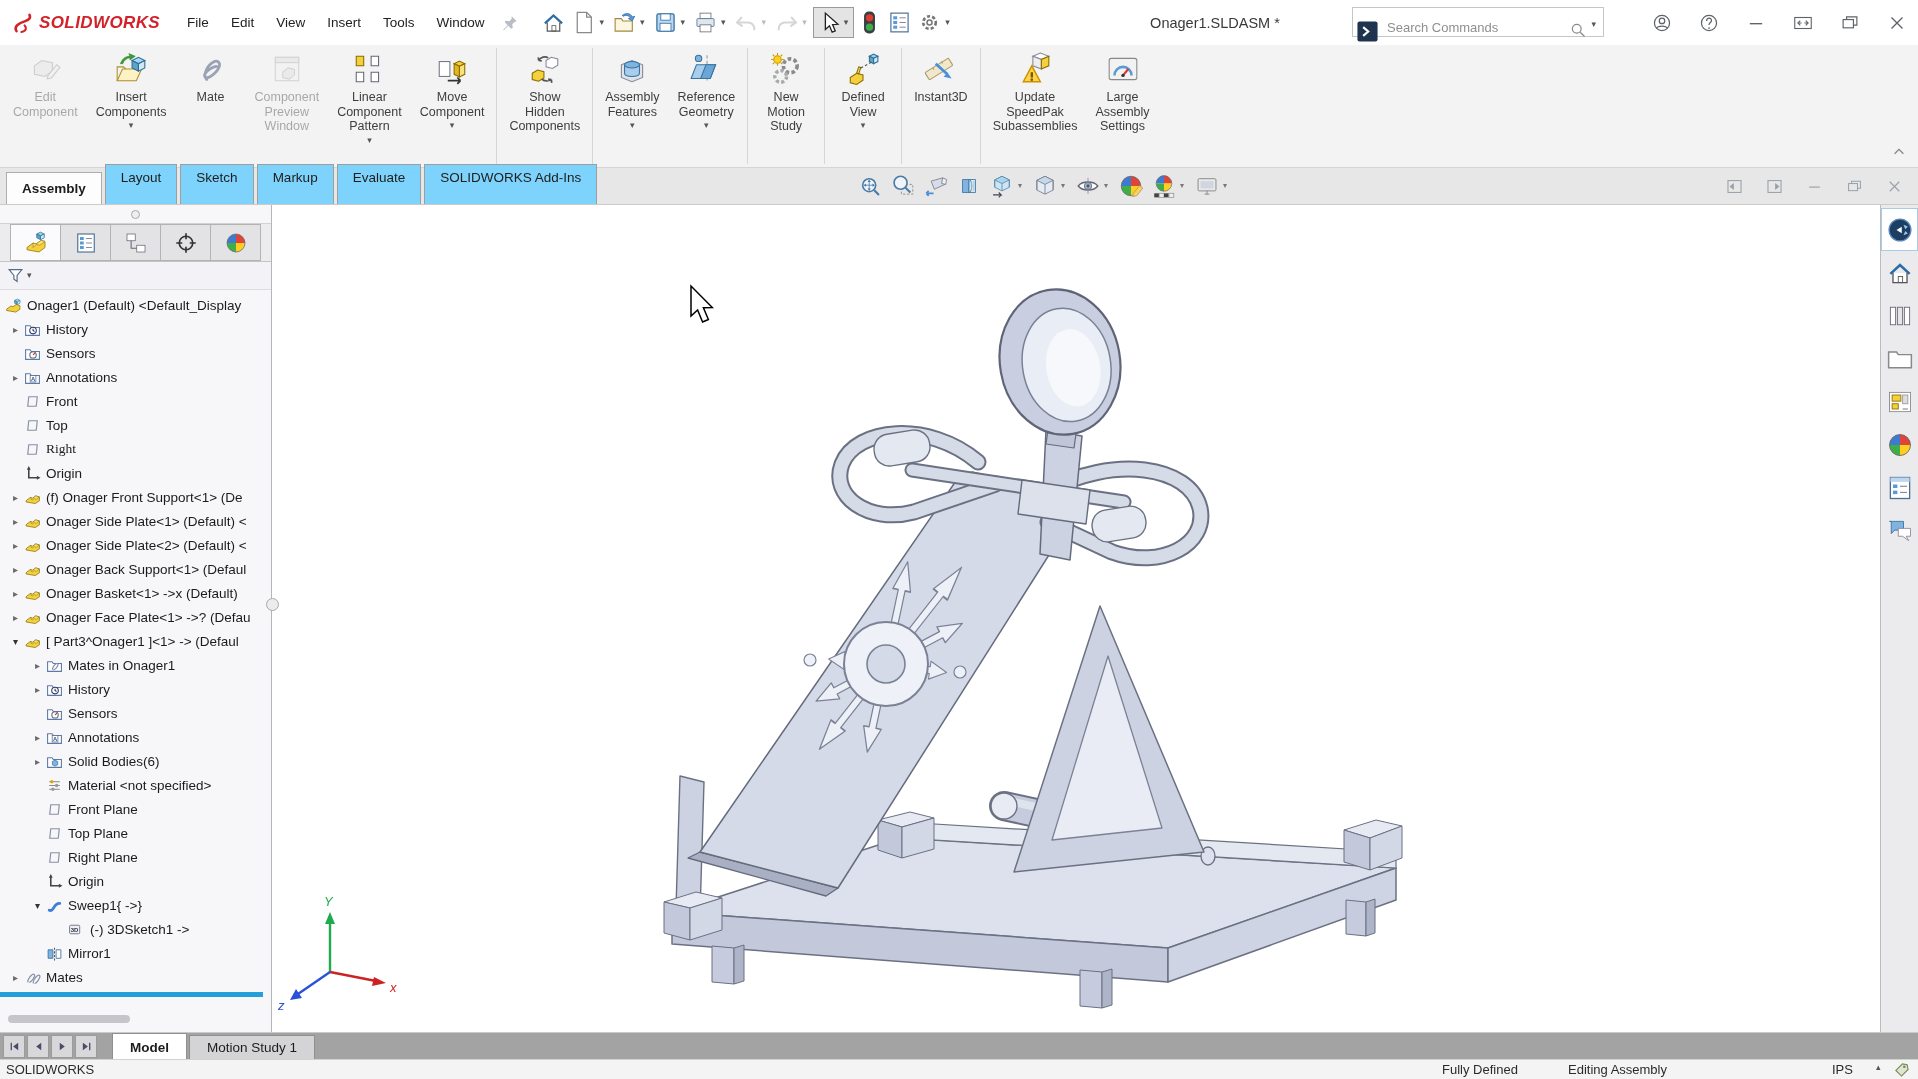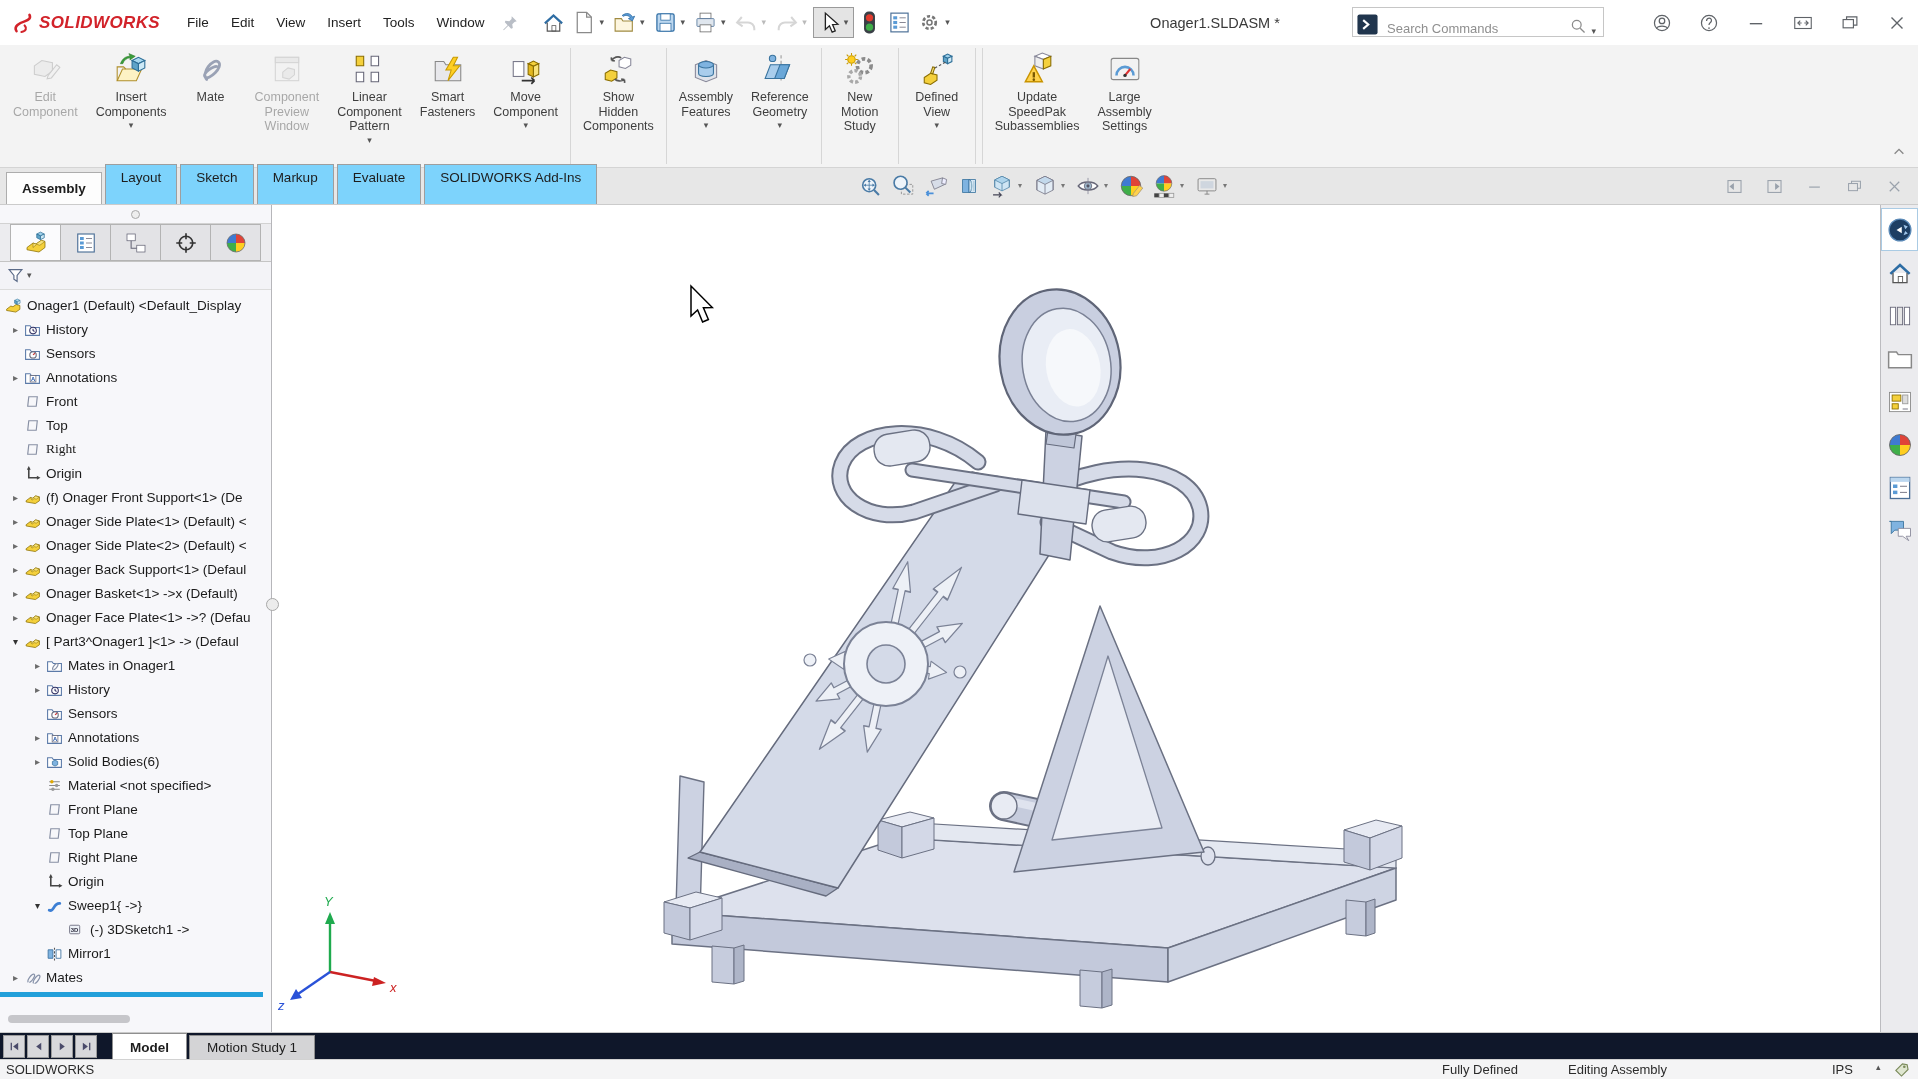--- a/index.html
+++ b/index.html
@@ -18,21 +18,21 @@
   .pinbtn{margin:0 6px}
   .pinbtn svg{width:18px;height:18px}
   .qt{display:flex;align-items:center;margin-left:14px;gap:1px}
   .qtool{display:flex;align-items:center;padding:2px 1px;border:1px solid transparent}
   .qtool .ic svg{width:25px;height:25px}
   .qtool.boxed{background:#e4e4e4;border:1px solid #9a9a9a;padding:2px 2px}
   .qtool.disabled{opacity:.4;filter:grayscale(1)}
   .caret{font-size:9px;color:#555;margin:0 3px;line-height:1}
   .doc-title{position:absolute;left:1120px;width:190px;text-align:center;font-size:14.5px;color:#3a3a3a;white-space:nowrap}
   .searchbox{position:absolute;left:1352px;top:7px;width:252px;height:30px;border:1px solid #c6c6c6;
-    background:#fff;display:flex;align-items:flex-end;padding:0 4px 0 3px;box-sizing:border-box}
+    background:#fff;display:flex;align-items:flex-start;padding:12px 4px 0 3px;box-sizing:border-box}
   .searchbox .chip svg{width:23px;height:23px}
   .search-ph{flex:1;font-size:13px;color:#8f8f8f;margin-left:8px;white-space:nowrap;overflow:hidden}
   .searchbox .ic.mag svg{width:20px;height:20px}
   .tb-right{position:absolute;right:10px;top:0;height:45px;display:flex;align-items:center;gap:25px}
   .tb-right .ic svg{width:22px;height:22px}
   
   .ribbon{position:absolute;top:45px;left:0;right:0;height:123px;background:#f3f3f3;
     border-bottom:1px solid #d4d4d4;display:flex;align-items:stretch;padding-left:4px;box-sizing:border-box}
   .rbtn{display:flex;flex-direction:column;align-items:center;padding:7px 9px 2px;min-width:52px;cursor:default}
   .rbtn .ic svg{width:34px;height:34px}
@@ -77,21 +77,21 @@
   
   .viewport{position:absolute;top:205px;left:272px;right:38px;bottom:47px;background:#fff;overflow:hidden}
   .viewport svg.canvas{position:absolute;top:0;left:0}
   
   .taskpane{position:absolute;top:205px;right:0;width:38px;bottom:47px;background:#ebebee;
     border-left:1px solid #bcbcc0;display:flex;flex-direction:column;align-items:center;padding-top:3px;box-sizing:border-box}
   .tpbtn{width:37px;height:43px;display:flex;align-items:center;justify-content:center;box-sizing:border-box}
   .tpbtn.active{background:#fff;border:1px solid #aacbe4}
   .tpbtn .ic svg{width:28px;height:28px}
   
-  .bottomtabs{position:absolute;left:0;right:0;bottom:20px;height:27px;background:#0f172a;
+  .bottomtabs{position:absolute;left:0;right:0;bottom:20px;height:27px;background:#a3a3a3;
     border-top:1px solid #c9c9c9;display:flex;align-items:center;box-sizing:border-box}
   .navbtns{display:flex;align-items:center;height:100%;padding:0 3px;gap:2px}
   .navbtn{width:20px;height:21px;border:1px solid #9b9b9b;background:#d8d8db;display:flex;align-items:center;justify-content:center}
   .navbtn svg{width:11px;height:11px}
   .mtabs{display:flex;align-items:flex-end;margin-left:12px}
   .mtab{padding:4px 17px;font-size:13.5px;color:#1d1d1d;border:1px solid #8f8f8f;border-bottom:none;
     background:#d4d4d6;height:25px;box-sizing:border-box;margin-right:2px;white-space:nowrap}
   .mtab.active{background:#fff;font-weight:bold;height:27px;padding-top:6px}
   .statusbar{position:absolute;left:0;right:0;bottom:0;height:20px;background:#f4f4f5;border-top:1px solid #d2d2d2;
     font-size:13px;color:#2b2b2b;box-sizing:border-box}
@@ -372,32 +372,20 @@
       <div class="rlabel">
         <div>Linear</div>
         <div>Component</div>
         <div>Pattern</div>
       </div>
       <div class="ddc">▾</div>
     </div>
     <div class="rbtn">
       <span class="ic">
         <svg viewBox="0 0 32 32">
-          <path d="M4 27V9h8l2 3h14v15z" fill="#e8e8ec" stroke="#888"></path>
-          <path d="M21 5l-7 12h5l-3 10 11-14h-6l4-8z" fill="#ffcf24" stroke="#c89a00"></path>
-        </svg>
-      </span>
-      <div class="rlabel">
-        <div>Smart</div>
-        <div>Fasteners</div>
-      </div>
-    </div>
-    <div class="rbtn">
-      <span class="ic">
-        <svg viewBox="0 0 32 32">
           <rect x="4" y="9" width="10" height="14" fill="#fff" stroke="#778"></rect>
           <path d="M18 11l5-2.5 5 2.5-5 2.5z" fill="#f4d03c" stroke="#8a6d00"></path>
           <path d="M18 11v10l5 2.5V13.5z" fill="#e3b81e" stroke="#8a6d00"></path>
           <path d="M28 11v10l-5 2.5V13.5z" fill="#f8e37a" stroke="#8a6d00"></path>
           <path d="M12 27h12m0 0l-3-3m3 3l-3 3" stroke="#333" fill="none" stroke-width="1.6"></path>
         </svg>
       </span>
       <div class="rlabel">
         <div>Move</div>
         <div>Component</div>
@@ -477,20 +465,33 @@
           <path d="M14 15L24 9.5" stroke="#555" stroke-dasharray="2.4 2" fill="none"></path>
         </svg>
       </span>
       <div class="rlabel">
         <div>Defined</div>
         <div>View</div>
       </div>
       <div class="ddc">▾</div>
     </div>
     <div class="rsep"></div>
+    <div class="rbtn">
+      <span class="ic">
+        <svg viewBox="0 0 32 32">
+          <rect x="1" y="12" width="26" height="8" rx="1" transform="rotate(-32 14 16)" fill="#f0e8c8" stroke="#a9986a"></rect>
+          <path d="M8 15l1.6 1.6M12 12l1.6 1.6M16 9l1.6 1.6" stroke="#a9986a"></path>
+          <path d="M11 11l11 10" stroke="#4a90d9" stroke-width="2.6"></path>
+          <path d="M26 25l-7.5-1.6 3.6-4.2z" fill="#4a90d9"></path>
+        </svg>
+      </span>
+      <div class="rlabel">
+        <div>Instant3D</div>
+      </div>
+    </div>
     <div class="rsep"></div>
     <div class="rbtn">
       <span class="ic">
         <svg viewBox="0 0 32 32">
           <path d="M14 4l7-3 8 3-7 3z" fill="#fff" stroke="#889"></path>
           <path d="M14 4v9l8 3V7z" fill="#eee" stroke="#889"></path>
           <path d="M29 4v9l-7 3V7z" fill="#f4d03c" stroke="#8a6d00"></path>
           <path d="M5 28l8-15 8 15z" fill="#ffd24d" stroke="#c99400" stroke-width="1.4"></path>
           <path d="M13 19v5" stroke="#7a5800" stroke-width="2.2"></path>
           <circle cx="13" cy="26" r="1.2" fill="#7a5800"></circle>

